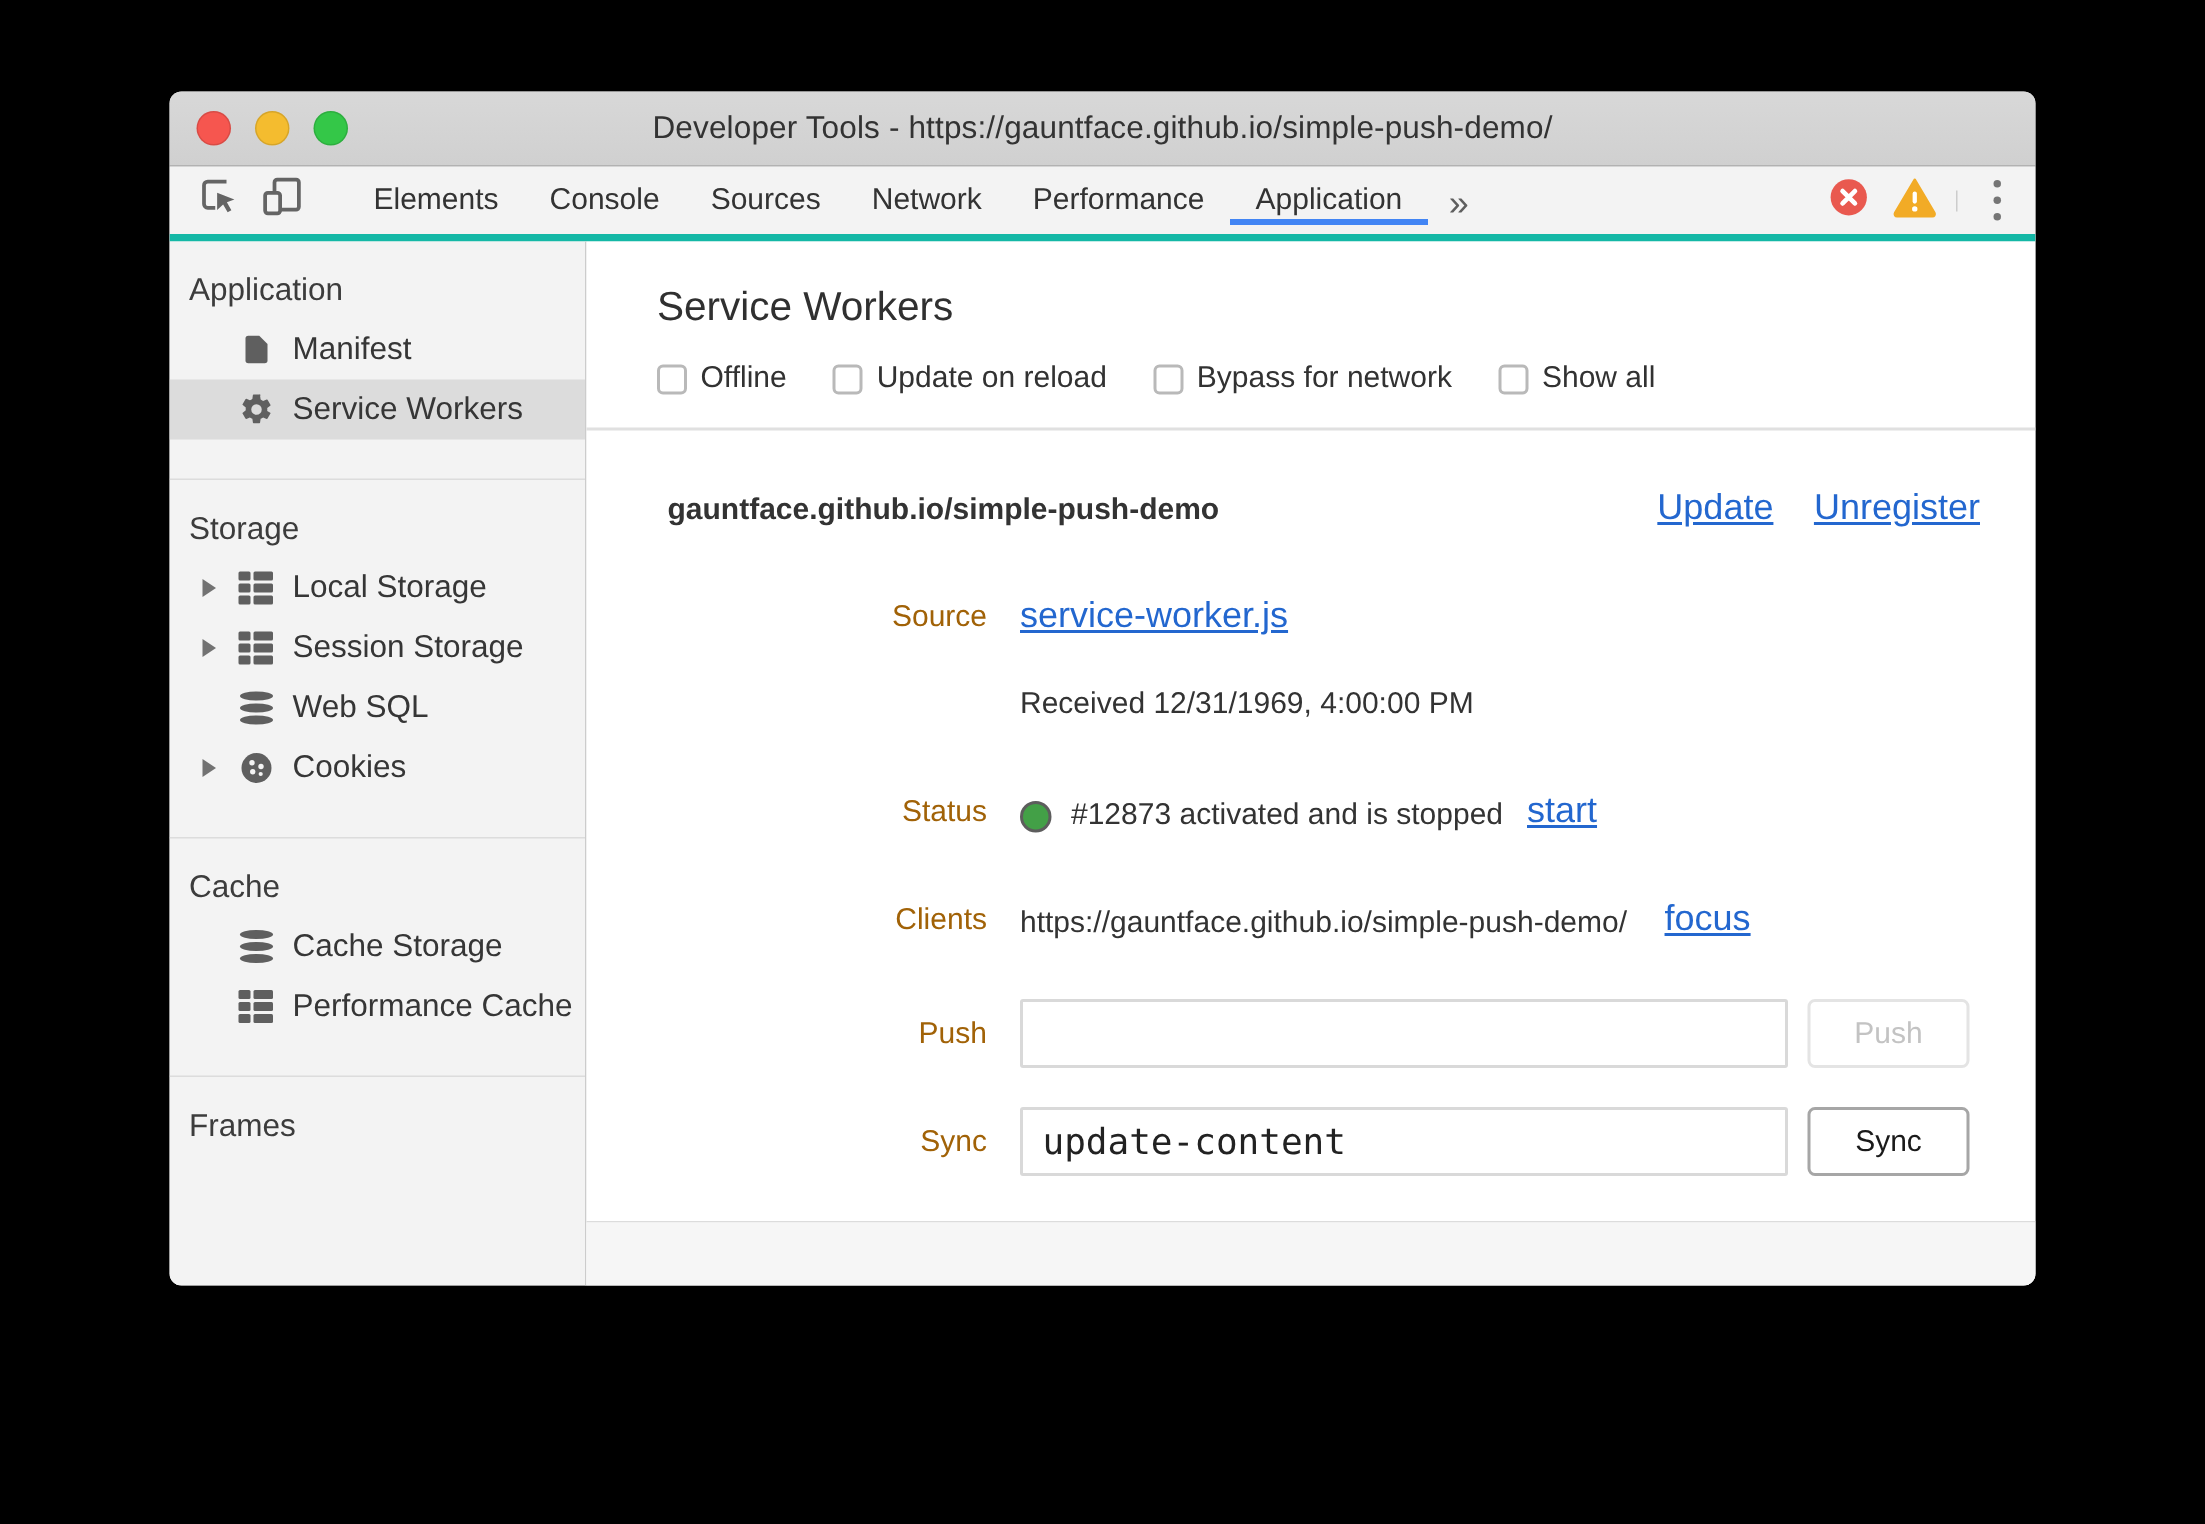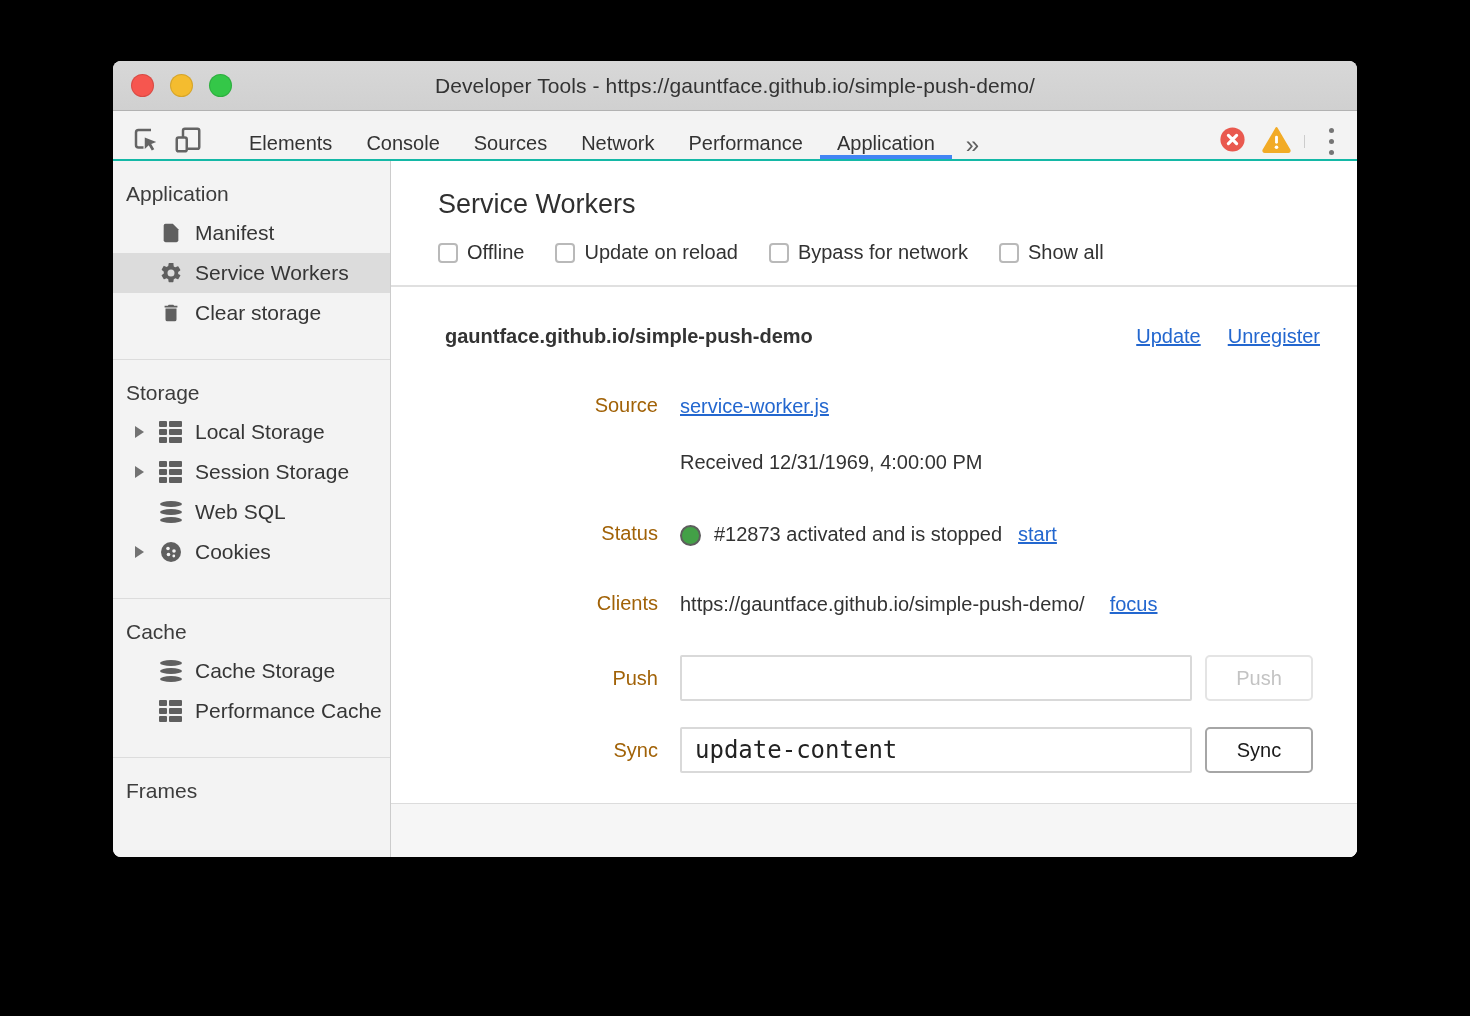--- a/index.html
+++ b/index.html
@@ -25,22 +25,22 @@
   .light.yellow { background: var(--traffic_yellow, #f4bc2f); box-shadow: inset 0 0 0 1px rgba(0,0,0,.12); }
   .light.green  { background: var(--traffic_green, #34c748);  box-shadow: inset 0 0 0 1px rgba(0,0,0,.12); }
   .win-title {
     position: absolute; left: 0; right: 0; text-align: center;
     font-size: 21px; font-weight: 500; color: #333; letter-spacing: .1px;
     white-space: nowrap;
   }
 
   
   .toolbar {
-    height: 50px; flex: 0 0 50px; background: #f3f3f3; border-bottom: 2px solid #14b8a6;
-    display: flex; align-items: flex-end; padding-left: 12px;
+    height: 50px; flex: 0 0 50px; background: #f3f3f3; border-bottom: 5px solid #14b8a6;
+    display: flex; align-items: center; padding-left: 12px;
   }
   .tb-icon-btn { width: 42px; display: flex; align-items: center; justify-content: center; cursor: pointer; }
   .tb-sep { width: 1px; background: #ccc; margin: 11px 6px; }
   .tabs { display: flex; align-items: stretch; margin-left: 10px; }
   .tab {
     display: flex; align-items: center; padding: 4px 17px 0 17px;
     font-size: 20px; color: #333; border-bottom: 4px solid transparent; cursor: pointer;
     white-space: nowrap;
   }
   .tab.active { border-bottom-color: var(--accent, #4285f4); }
@@ -84,21 +84,21 @@
   .panel-title { font-size: 27px; color: #303030; font-weight: 400; }
   .cb-row { display: flex; align-items: center; gap: 31px; margin-top: 21px; padding-bottom: 21px; }
   .cb-group { display: flex; align-items: center; gap: 9px; cursor: pointer; }
   .cb-box { width: 20px; height: 20px; border: 2px solid #b9b9b9; border-radius: 4px; background: #fff; }
   .cb-label { font-size: 20px; color: #323232; white-space: nowrap; }
 
   .details { padding: 38px 37px 30px 54px; border-bottom: 1px solid #dcdcdc; }
   .origin-row { display: flex; align-items: baseline; }
   .origin-title { font-size: 20px; font-weight: bold; color: #333; }
   .origin-links { margin-left: auto; display: flex; gap: 27px; }
-  a.lnk { color: var(--link, #2367cf); text-decoration: underline; font-size: 20px; cursor: pointer; white-space: nowrap; }
+  a.lnk { color: var(--link, #2367cf); text-decoration: underline; font-size: 24px; cursor: pointer; white-space: nowrap; }
 
   .field-row { display: flex; align-items: center; margin-top: 44px; }
   .field-label { width: 213px; flex: 0 0 213px; text-align: right; font-size: 20px; color: #a16207; }
   .field-value { margin-left: 22px; display: flex; align-items: flex-end; font-size: 20px; color: #333; min-height: 26px; }
   .row-received { margin-top: 30px; }
   .row-status { margin-top: 46px; }
   .row-clients { margin-top: 44px; }
   .row-push { margin-top: 39px; }
   .row-sync { margin-top: 26px; }
 
@@ -228,31 +228,20 @@
         <div class="side-item selected">
           <span class="arrow-slot">
               <i class="tri"></i>
             </span>
           <span class="side-ico">
             <svg width="24" height="24" viewBox="0 0 24 24">
                 <path fill="#5f5f5f" d="M19.14,12.94a7.07,7.07,0,0,0,.06-.94,7.07,7.07,0,0,0-.06-.94l2.03-1.58a.49.49,0,0,0,.12-.62l-1.92-3.32a.49.49,0,0,0-.6-.22l-2.39,1a7.23,7.23,0,0,0-1.62-.94l-.36-2.54A.48.48,0,0,0,13.92,2H10.08a.48.48,0,0,0-.48.41L9.24,4.95a7.23,7.23,0,0,0-1.62.94l-2.39-1a.49.49,0,0,0-.6.22L2.71,8.43a.49.49,0,0,0,.12.62l2.03,1.58a7.07,7.07,0,0,0-.06.94,7.07,7.07,0,0,0,.06.94L2.83,14.1a.49.49,0,0,0-.12.62l1.92,3.32a.49.49,0,0,0,.6.22l2.39-1a7.23,7.23,0,0,0,1.62.94l.36,2.54a.48.48,0,0,0,.48.41h3.84a.48.48,0,0,0,.48-.41l.36-2.54a7.23,7.23,0,0,0,1.62-.94l2.39,1a.49.49,0,0,0,.6-.22l1.92-3.32a.49.49,0,0,0-.12-.62ZM12,15.5A3.5,3.5,0,1,1,15.5,12,3.5,3.5,0,0,1,12,15.5Z"></path>
               </svg>
           </span>
           <span>Service Workers</span>
-        </div>
-        <div class="side-item">
-          <span class="arrow-slot">
-              <i class="tri"></i>
-            </span>
-          <span class="side-ico">
-            <svg width="22" height="22" viewBox="0 0 24 24">
-                <path fill="#5f5f5f" d="M6,19a2,2,0,0,0,2,2h8a2,2,0,0,0,2-2V7H6ZM19,4H15.5l-1-1h-5l-1,1H5V6H19Z"></path>
-              </svg>
-          </span>
-          <span>Clear storage</span>
         </div>
       </div>
 
       <div class="side-section">
         <div class="side-header">Storage</div>
         <div class="side-item">
           <span class="arrow-slot">
               <i class="tri show"></i>
             </span>
           <span class="side-ico">

